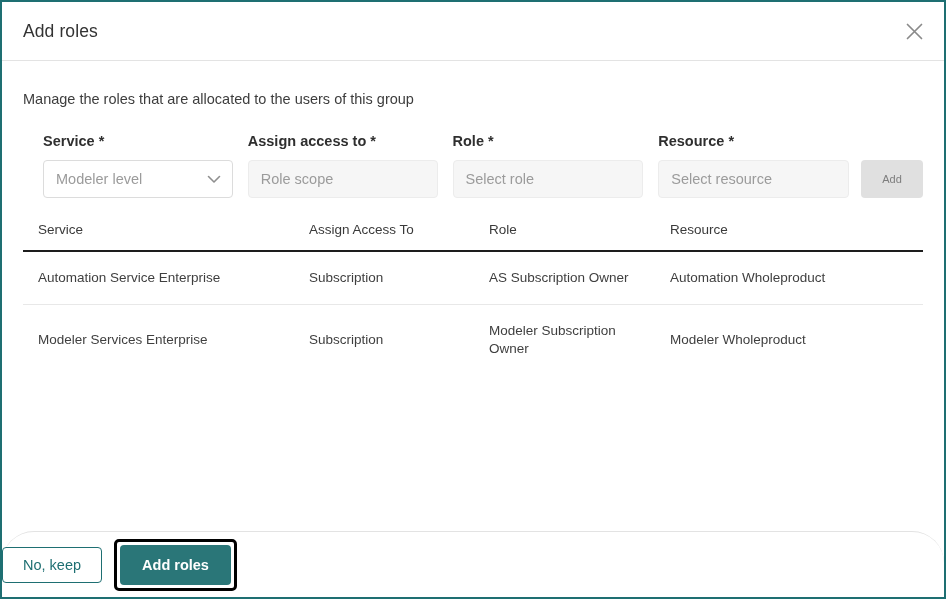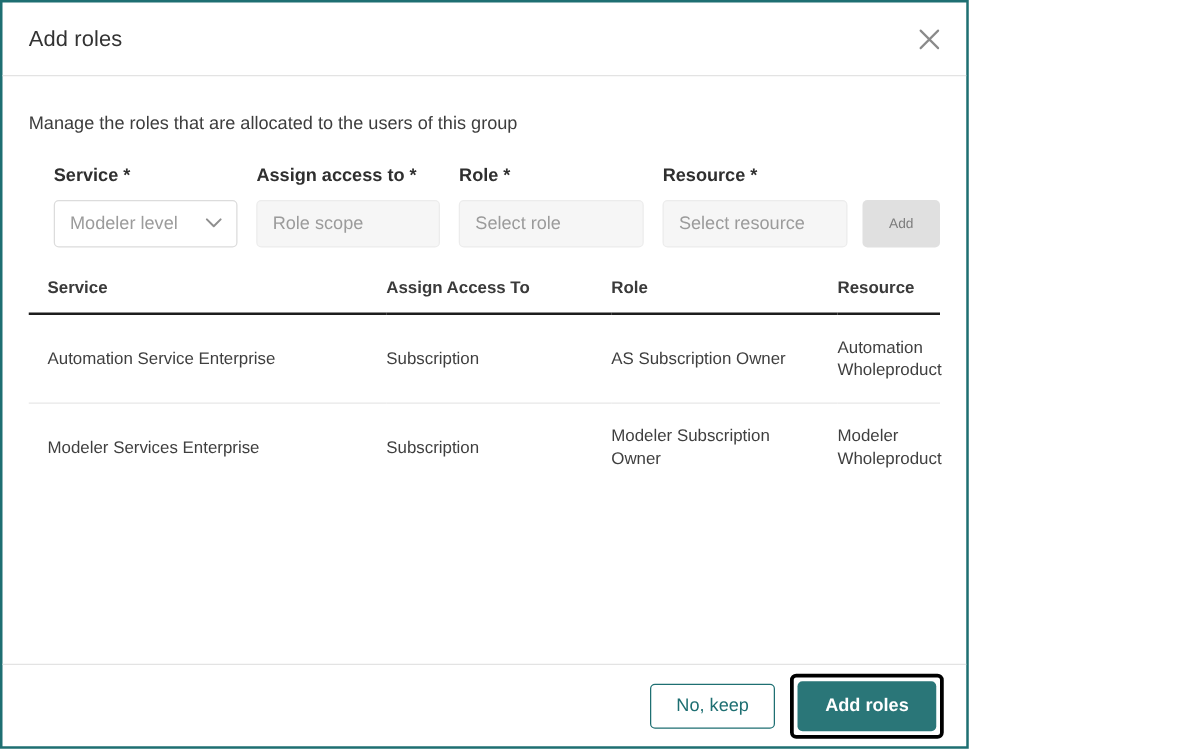--- a/index.html
+++ b/index.html
@@ -11,21 +11,21 @@
     height: 599px;
     background: #ffffff;
     font-family: "Liberation Sans", sans-serif;
     overflow: hidden;
   }
 
   .dialog {
     position: absolute;
     left: 0;
     top: 0;
-    width: 775px;
+    width: 946px;
     height: 599px;
     box-sizing: border-box;
     border: 2px solid #1e6f72;
     background: #ffffff;
     display: flex;
     flex-direction: column;
   }
 
   
   .dlg-header {
@@ -135,21 +135,21 @@
   
   .tbl {
     margin-top: 24px;
     width: 100%;
     border-collapse: collapse;
     table-layout: fixed;
   }
   .tbl th {
     text-align: left;
     font-size: 13.5px;
-    font-weight: 700;
+    font-weight: 400;
     color: #3a3a3a;
     padding: 0 0 13px 0;
     border-bottom: 2px solid #1d1d1d;
   }
   .tbl td {
     font-size: 13.5px;
     color: #3f3f3f;
     padding: 17px 12px 17px 0;
     border-bottom: 1px solid #e8e8e8;
     vertical-align: middle;
@@ -161,22 +161,23 @@
   .col-role     { width: 181px; }
   .col-resource { width: auto; }
   .tbl th.col-service { padding-left: 15px; }
 
   
   .dlg-footer {
     flex: 0 0 65px;
     border-top: 1px solid #e3e3e3;
     display: flex;
     align-items: center;
-    justify-content: flex-end;
-    padding-right: 18px;
+    justify-content: flex-start;
+    padding-right: 2px;
+    border-radius: 32px;
   }
   .btn {
     font-family: "Liberation Sans", sans-serif;
     font-size: 14.5px;
     border-radius: 4px;
     cursor: pointer;
     box-sizing: border-box;
   }
   .btn-secondary {
     height: 36px;

